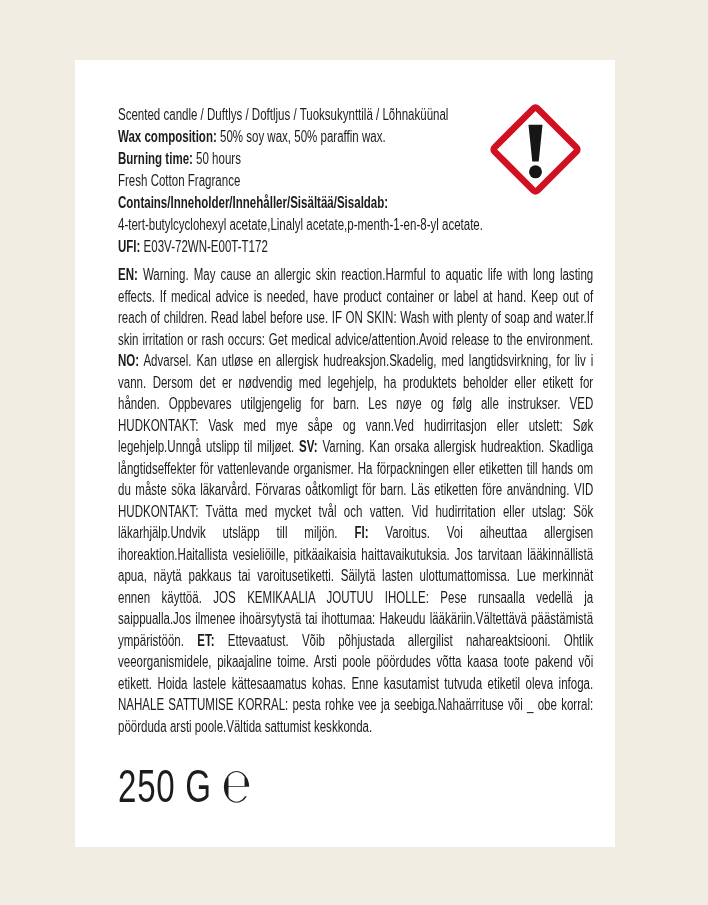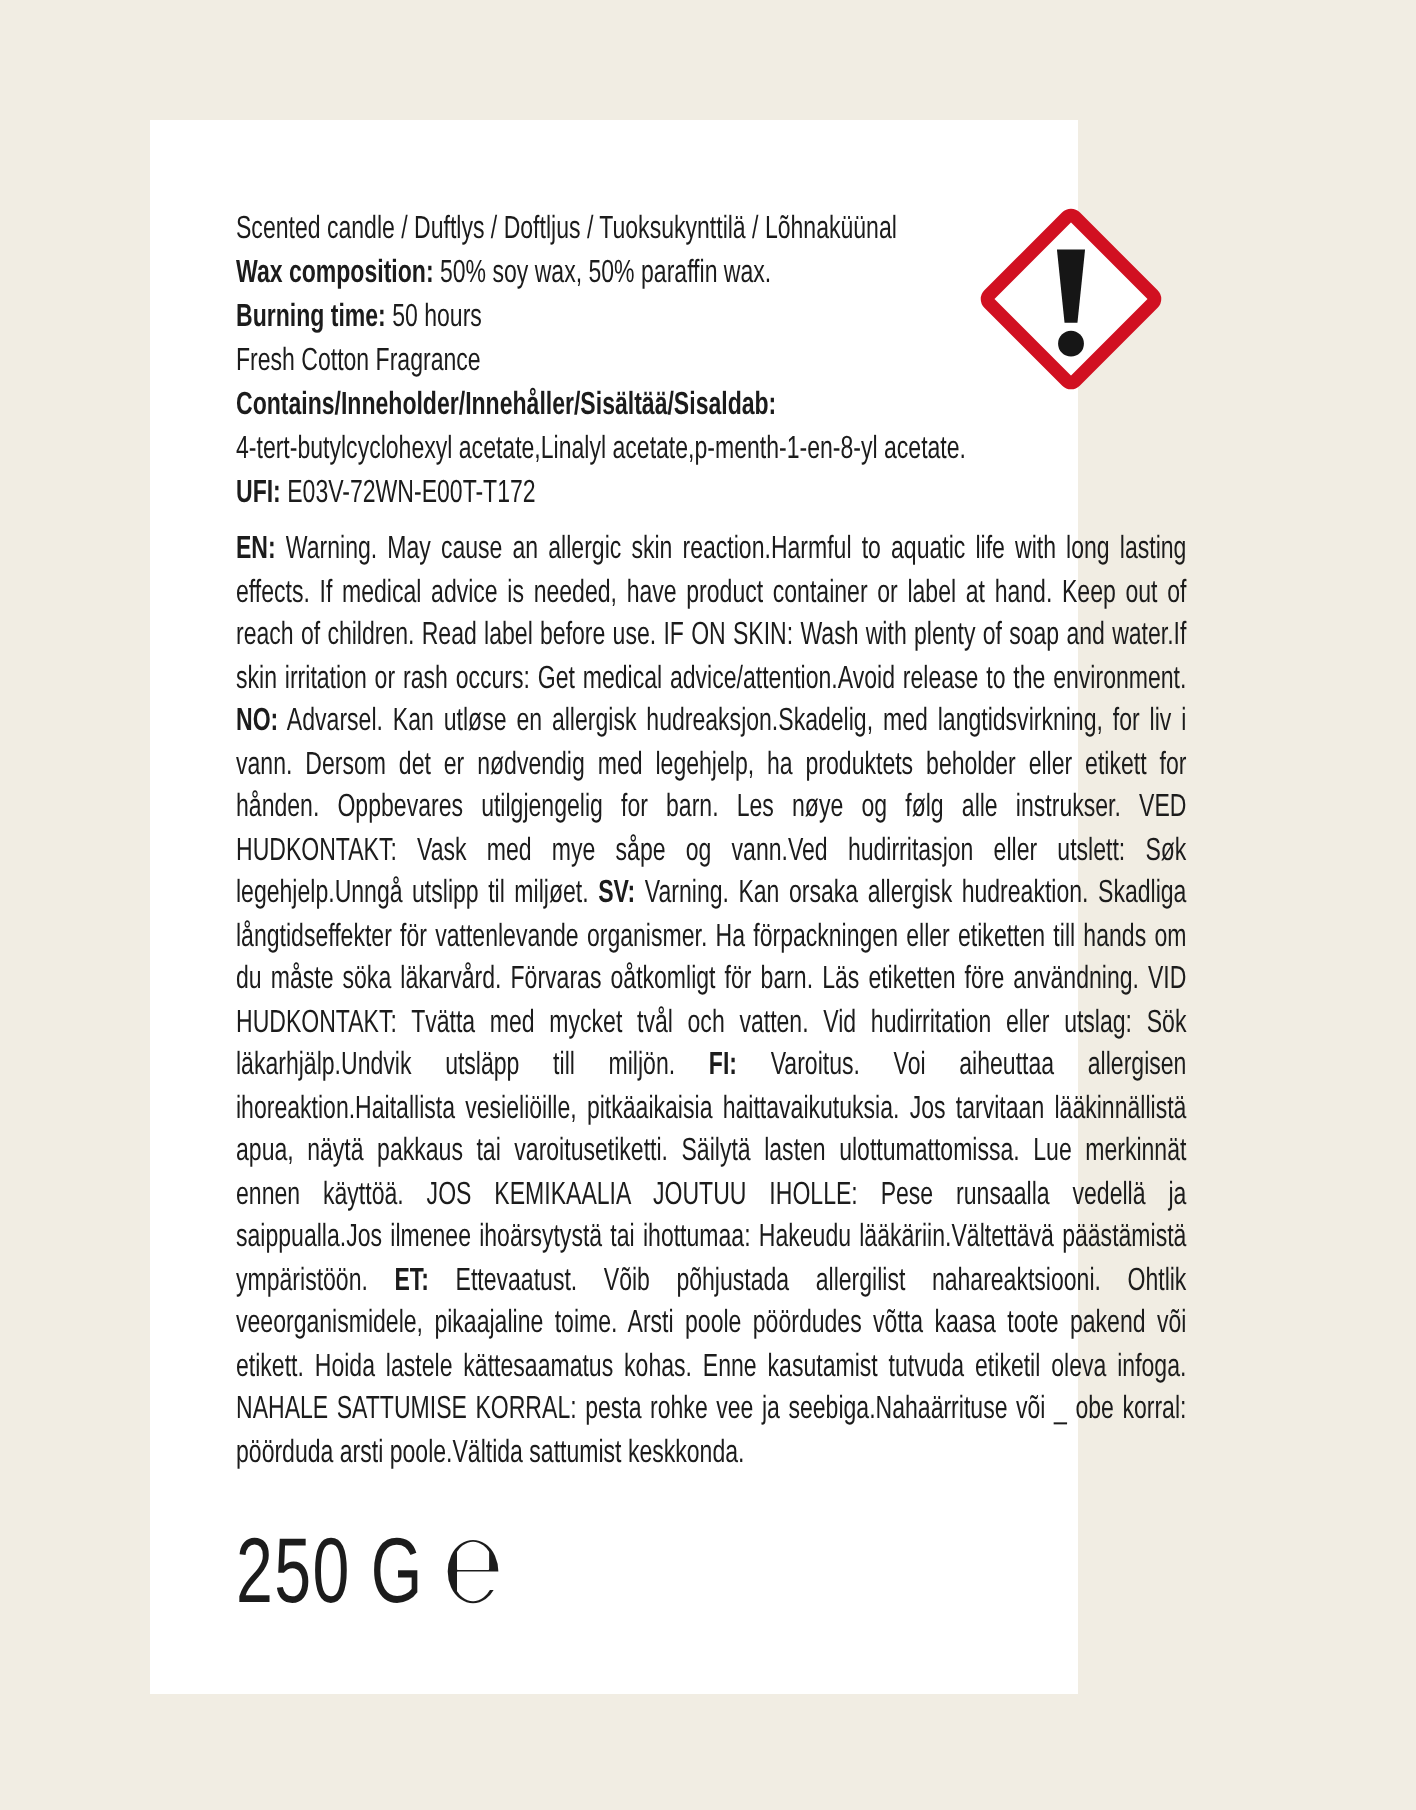--- a/index.html
+++ b/index.html
@@ -6,21 +6,21 @@
   body {
     width: 708px; height: 905px;
     background: #f1ede3;
     position: relative;
     overflow: hidden;
     font-family: "Liberation Sans", sans-serif;
   }
   .label {
     position: absolute;
     left: 75px; top: 60px;
-    width: 464px; height: 787px;
+    width: 540px; height: 787px;
     background: #ffffff;
   }
   
   .content {
     position: absolute;
     left: 43px; top: 44px;
     width: 660px;
     transform: scaleX(0.72);
     transform-origin: 0 0;
     color: #1c1c1c;

